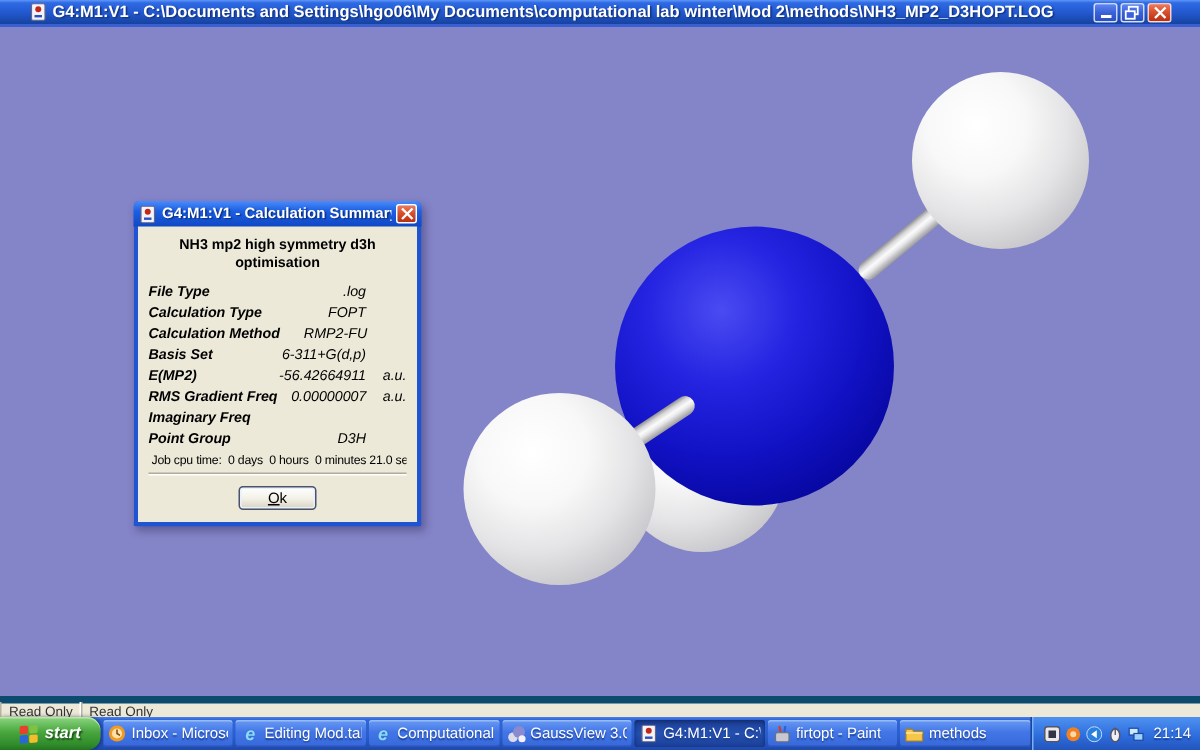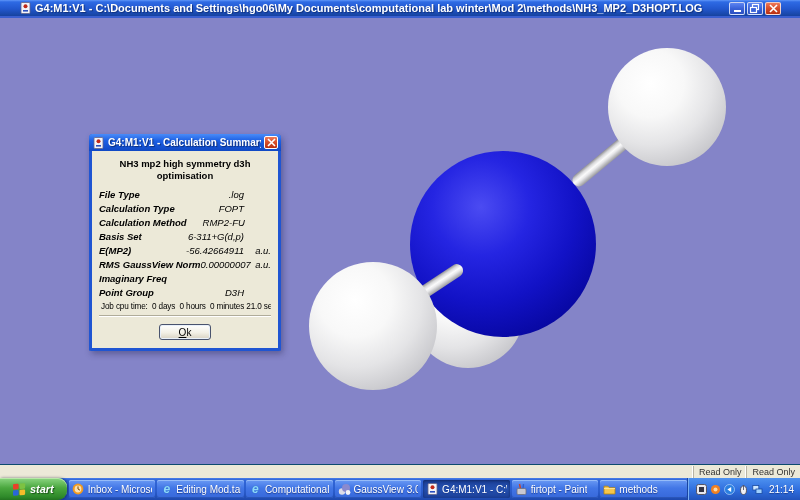--- a/index.html
+++ b/index.html
@@ -77,22 +77,22 @@
     display:block; margin:0 auto; width:52px; height:16px;
     font-family:inherit; font-size:10px; color:#000;
     border:1px solid #49536e; border-radius:3px;
     background:linear-gradient(180deg,#ffffff 0%,#f2f0e6 55%,#d8d2c2 100%);
     box-shadow:inset 0 0 0 1px #e8f0fa;
   }
   .ok-btn .accel { text-decoration:underline; }
   
   .statusbar {
     position:absolute; left:0; top:464px; width:800px; height:14px;
-    background:#ece9d8; border-top:1px solid #0c4a6e;
-    display:flex; justify-content:flex-end; align-items:center;
+    background:#ece9d8; border-top:5px solid #0c4a6e;
+    display:flex; align-items:center;
   }
   .status-panel {
     font-size:9px; color:#333; padding:0 5px; height:12px; line-height:12px;
     border-left:1px solid #b8b4a4; box-shadow:-1px 0 0 #fff; white-space:nowrap;
   }
   
   .taskbar {
     position:absolute; left:0; top:478px; width:800px; height:22px;
     background:linear-gradient(180deg,#4b80ea 0%,#3166d8 8%,#2a5ccc 60%,#1e49ae 100%);
     display:flex; align-items:center;
@@ -214,21 +214,21 @@
           <span class="lbl">Basis Set</span>
           <span class="val">6-311+G(d,p)</span>
           <span class="unit"></span>
         </div>
         <div class="srow">
           <span class="lbl">E(MP2)</span>
           <span class="val">-56.42664911</span>
           <span class="unit">a.u.</span>
         </div>
         <div class="srow">
-          <span class="lbl">RMS GaussView Norm</span>
+          <span class="lbl">RMS Gradient Freq</span>
           <span class="val">0.00000007</span>
           <span class="unit">a.u.</span>
         </div>
         <div class="srow">
           <span class="lbl">Imaginary Freq</span>
           <span class="val"></span>
           <span class="unit"></span>
         </div>
         <div class="srow">
           <span class="lbl">Point Group</span>

